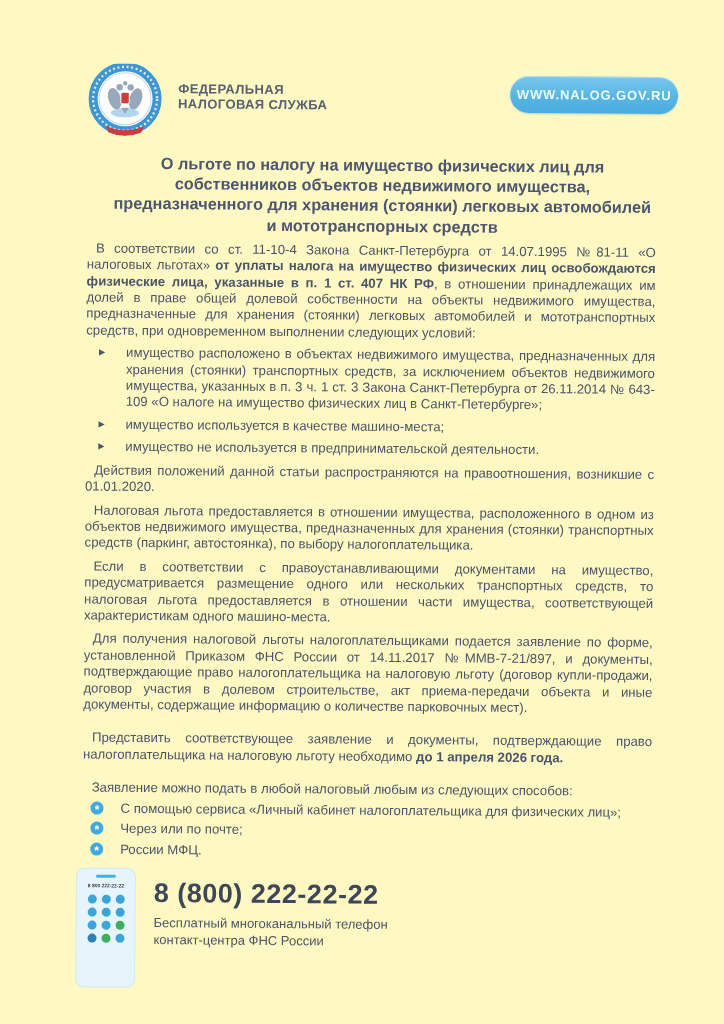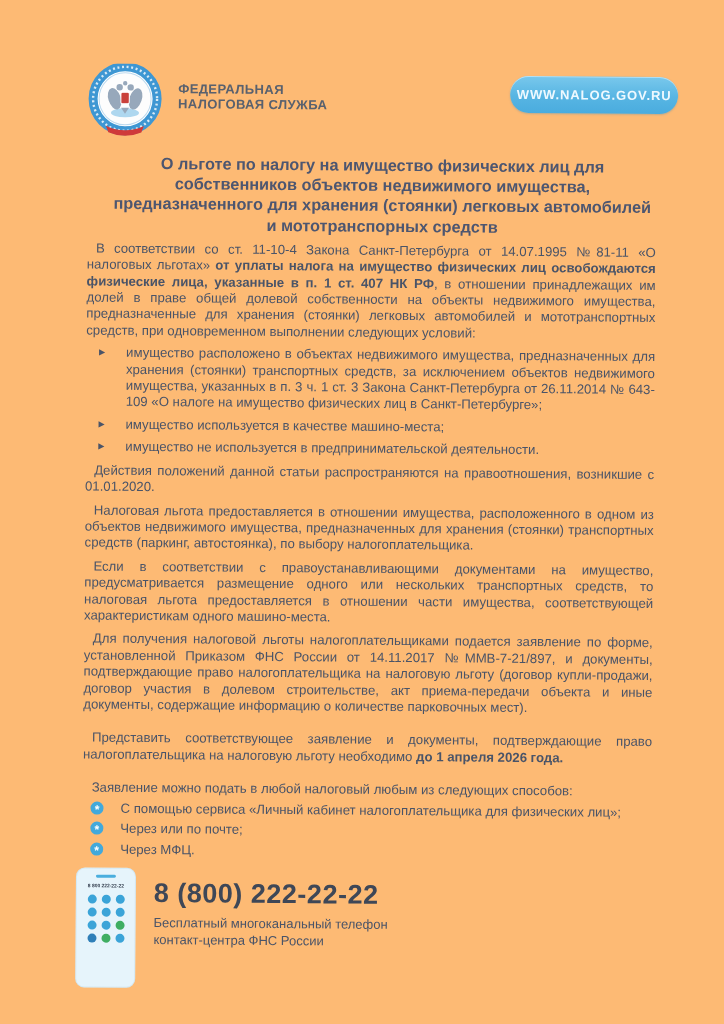--- a/index.html
+++ b/index.html
@@ -1,18 +1,18 @@
 <!DOCTYPE html>
 <html><head>
 <meta charset="utf-8">
 <style>
   html,body { margin:0; padding:0; background:#e9e9e9; }
   .page {
     position:relative; width:724px; height:1024px; margin:0 auto;
-    background:#fdba74; overflow:hidden;
+    background:#fef9c3; overflow:hidden;
     font-family:"Liberation Sans", sans-serif; color:#4a5468;
   }
   .content {
     position:absolute; left:88px; top:0; width:590px;
     transform:rotate(0.45deg); transform-origin:60px 110px;
   }
   
   .doc-header { display:flex; align-items:flex-start; margin-top:64px; }
   .emblem { width:74px; height:74px; flex:none; }
   .agency {
@@ -134,21 +134,21 @@
       <div class="method">
         <span class="method-icon">*</span>
         <span class="method-text">С помощью сервиса «Личный кабинет налогоплательщика для физических лиц»;</span>
       </div>
       <div class="method">
         <span class="method-icon">*</span>
         <span class="method-text">Через или по почте;</span>
       </div>
       <div class="method">
         <span class="method-icon">*</span>
-        <span class="method-text">Через МФЦ.</span>
+        <span class="method-text">России МФЦ.</span>
       </div>
     </div>
 
     <div class="footer">
       <div class="keypad">
         <div class="keypad-speaker"></div>
         <div class="keypad-label">8 800 222-22-22</div>
         <div class="keypad-grid">
           <span class="dot blue"></span>
             <span class="dot blue"></span>

